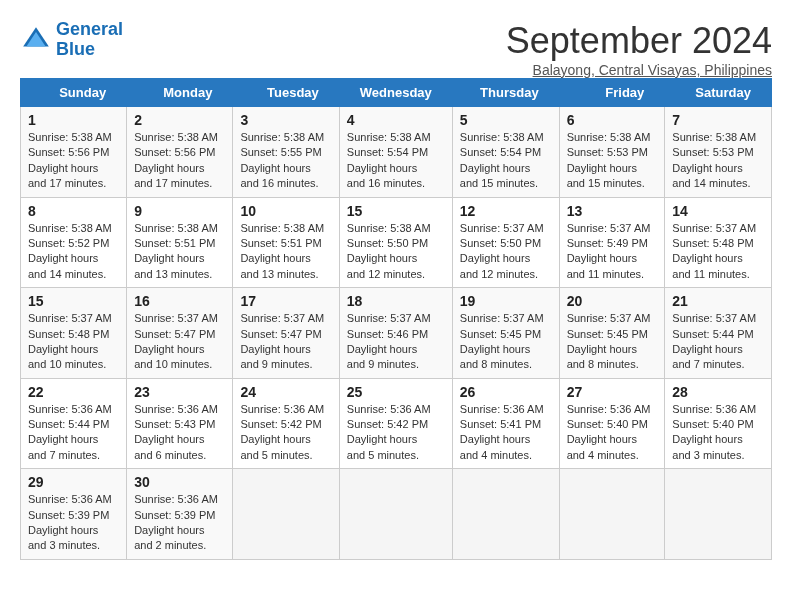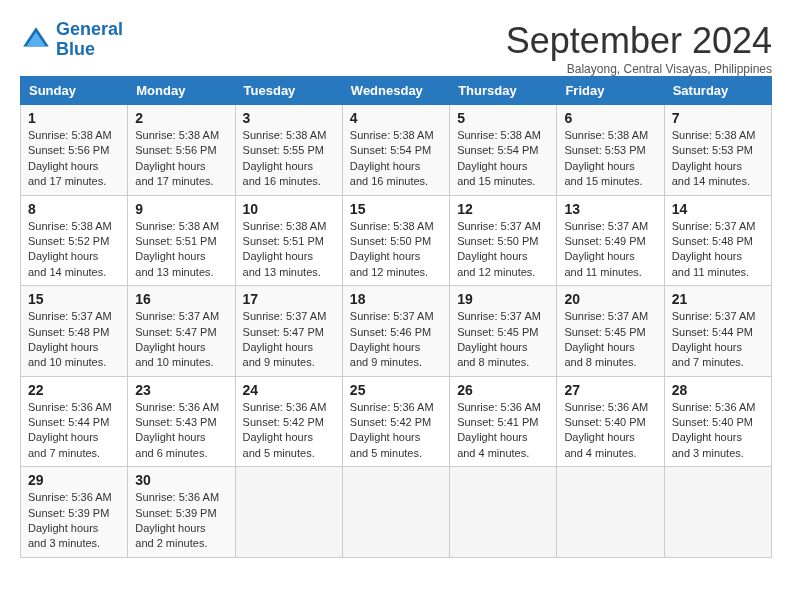--- a/index.html
+++ b/index.html
@@ -35,33 +35,34 @@
     }
     .title-section {
       text-align: right;
     }
     .month-title {
       font-size: 36px;
       font-weight: normal;
       color: #333;
     }
     .location-title {
-      font-size: 12px;
+      font-size: 14px;
       color: #555;
+      text-decoration: underline;
     }
     table {
       width: 100%;
       border-collapse: collapse;
       font-size: 11px;
     }
     thead tr th {
       background-color: #2878c0;
       color: #fff;
-      padding: 6px 8px;
-      text-align: left;
+      padding: 6px 20px;
+      text-align: right;
       font-size: 13px;
       font-weight: bold;
       border: 1px solid #2878c0;
     }
     tbody tr td {
       border: 1px solid #ccc;
       padding: 5px 7px;
       vertical-align: top;
       width: 14.28%;
       height: 80px;

